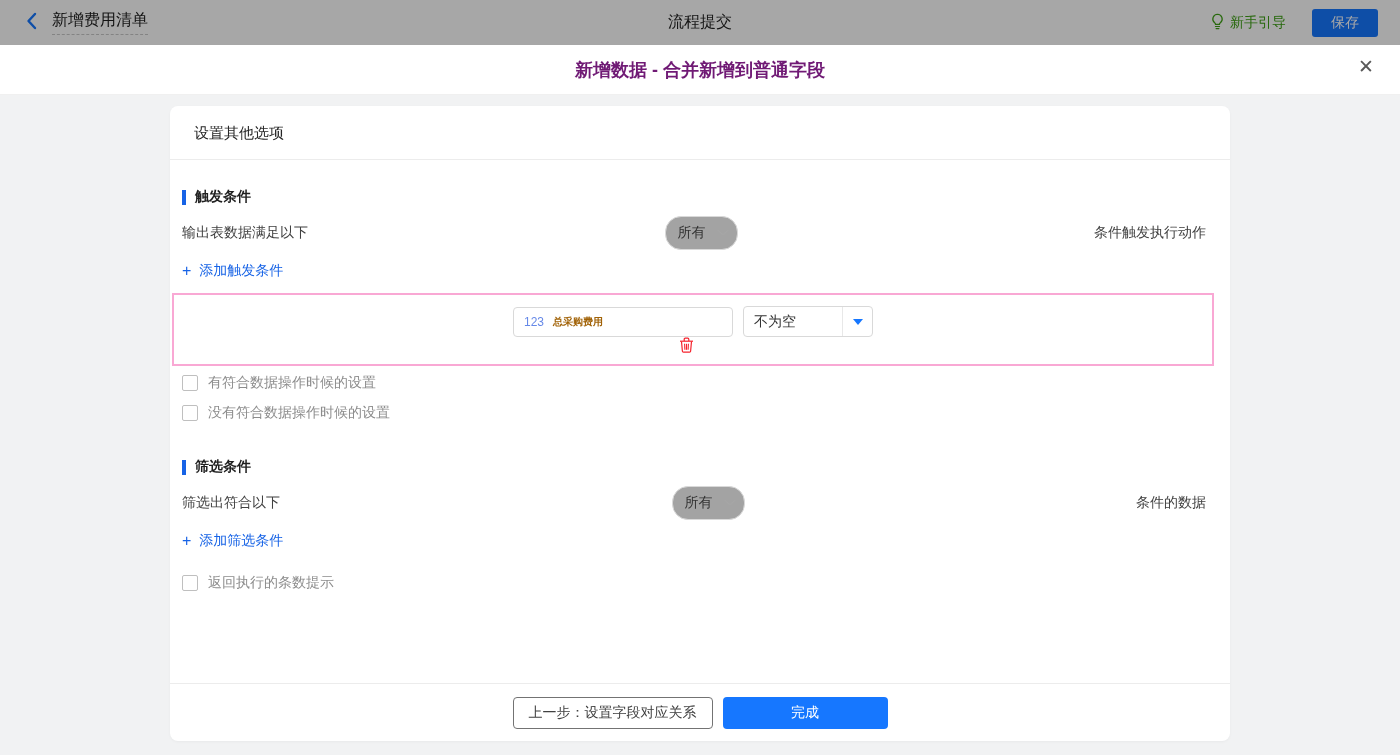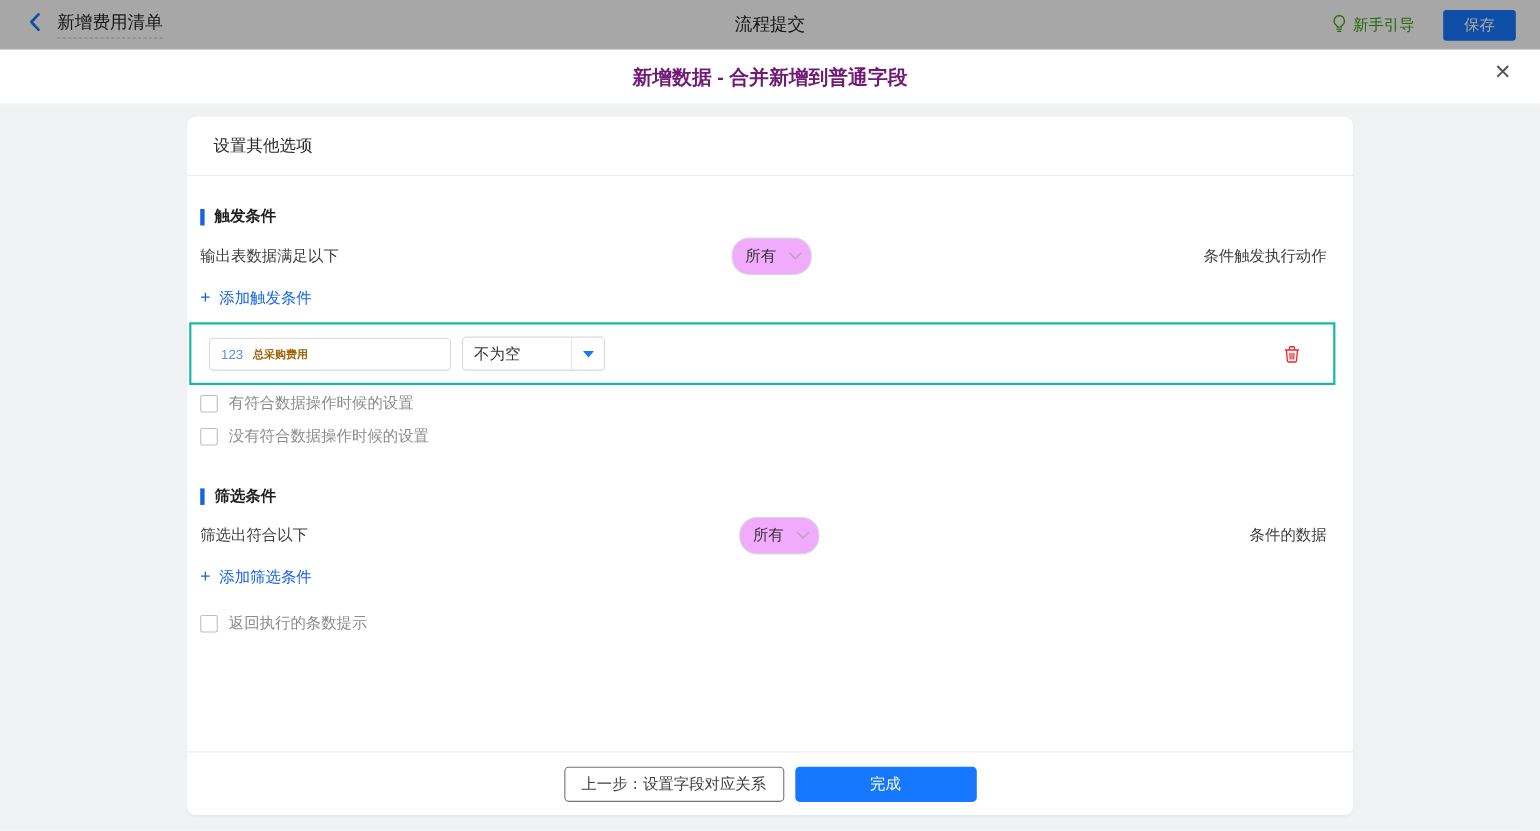--- a/index.html
+++ b/index.html
@@ -39,30 +39,30 @@
     align-items:center; justify-content:center; gap:10px; }
 
   .section-title { display:flex; align-items:center; gap:9px; margin-bottom:10px; }
   .section-bar { width:4px; height:15px; background:#1763e6; }
   .section-label { font-size:14px; font-weight:bold; color:#1f1f1f; }
 
   .cond-row { display:flex; align-items:center; gap:10px; font-size:14px; color:#404040;
     margin-bottom:12px;justify-content:space-between; }
   .mini-select { height:34px; min-width:66px; border:1px solid #d9d9d9; border-radius:16px;
     display:flex; align-items:center; gap:13px; padding:0 10px 0 12px; cursor:pointer;
-    color:#333; background:#f0abfc; }
+    color:#333; background:#a3a3a3; }
   .chev-down { width:8px; height:8px; border-right:1.5px solid #a6a6a6;
     border-bottom:1.5px solid #a6a6a6; transform:rotate(45deg) translate(-2px,-2px); }
 
   .add-link { display:flex; align-items:center; gap:8px; color:#1763e6; font-size:14px;
     cursor:pointer; margin-bottom:13px; width:fit-content; }
   .plus-glyph { font-size:16px; line-height:1; }
 
-  .highlight-box { border:2px solid #14b8a6; margin:0 -8px 8px -10px; padding:11px 16px;
-    display:flex; align-items:center; justify-content:space-between; background:#fff; }
+  .highlight-box { border:2px solid #f9a8d4; margin:0 -8px 8px -10px; padding:11px 16px;
+    display:flex; align-items:center; justify-content:space-between; background:#fff;flex-direction:column; }
   .hl-left { display:flex; align-items:center; gap:10px; }
   .field-input { width:220px; height:30px; border:1px solid #d9d9d9; border-radius:4px;
     display:flex; align-items:center; gap:9px; padding:0 10px; cursor:text; background:#fff; }
   .field-type-tag { font-size:12px; color:#6689e8; }
   .field-name { font-size:10px; color:#a16207;font-weight:bold; }
   .op-select { width:130px; height:31px; border:1px solid #d9d9d9; border-radius:4px;
     display:flex; align-items:stretch; cursor:pointer; background:#fff; }
   .op-text { flex:1; display:flex; align-items:center; padding:0 10px; font-size:14px; color:#333; }
   .op-arrow { width:30px; display:flex; align-items:center; justify-content:center;
     border-left:1px solid #e8e8e8; }

